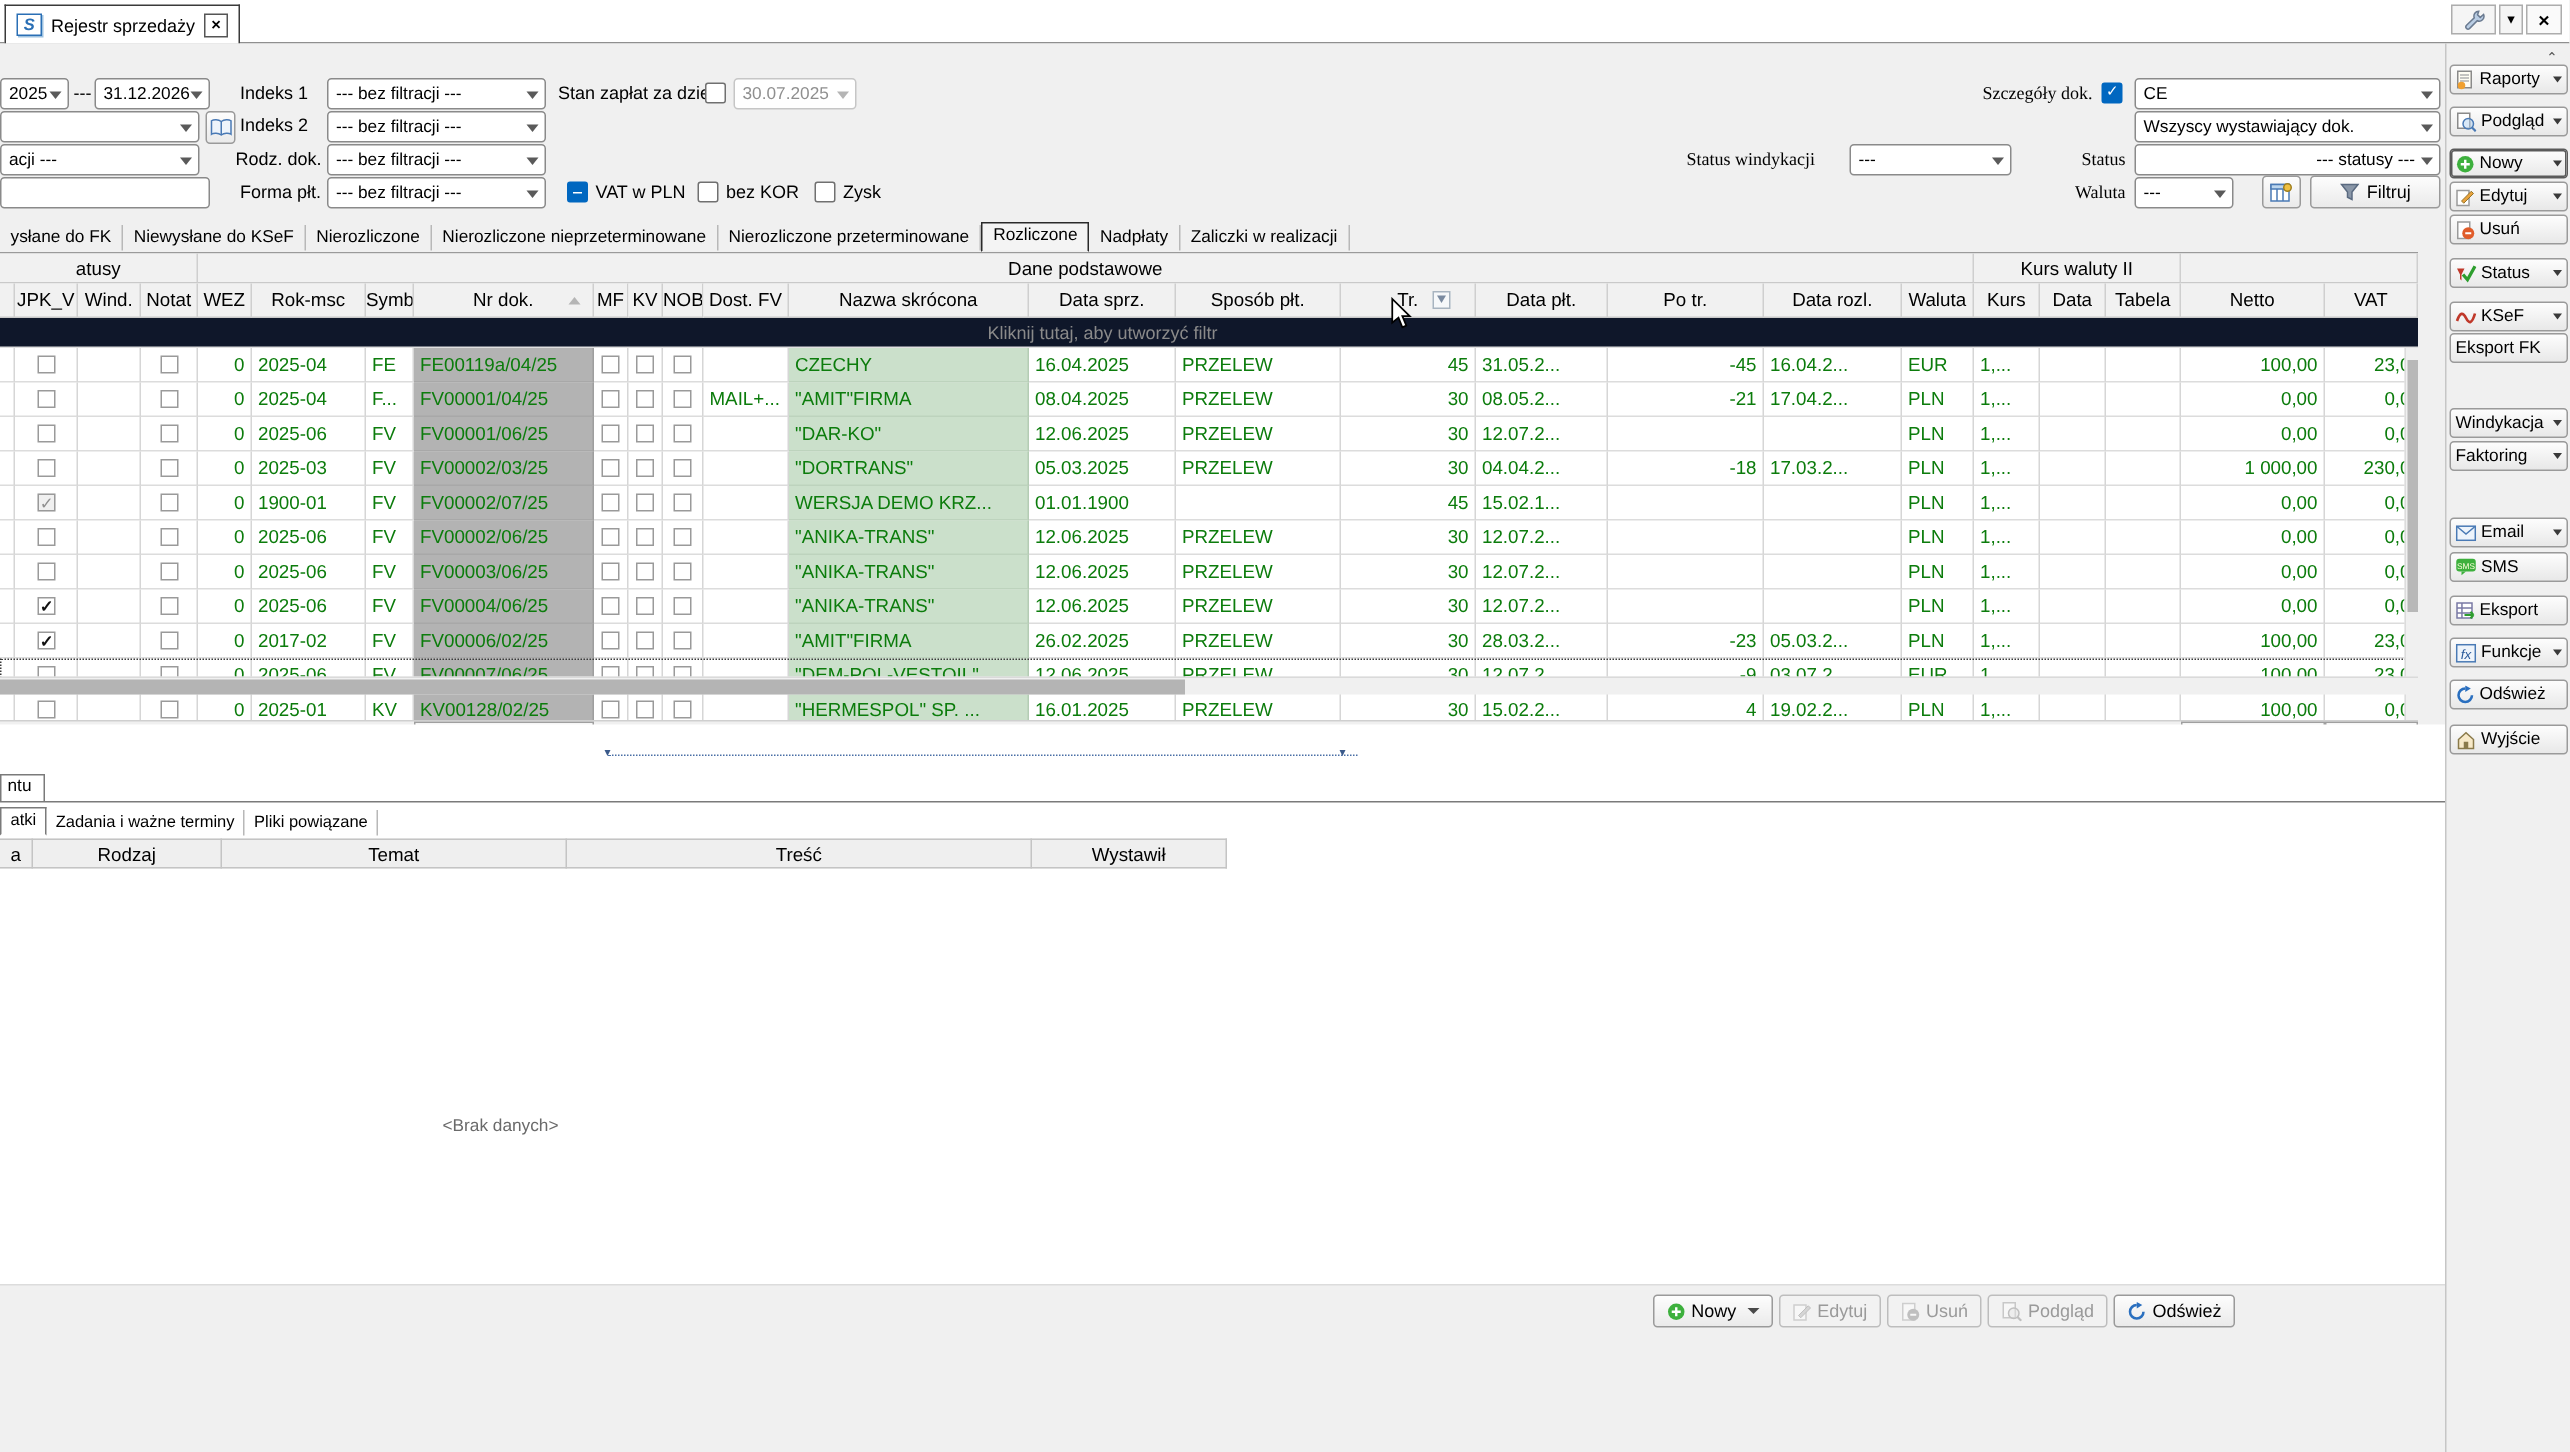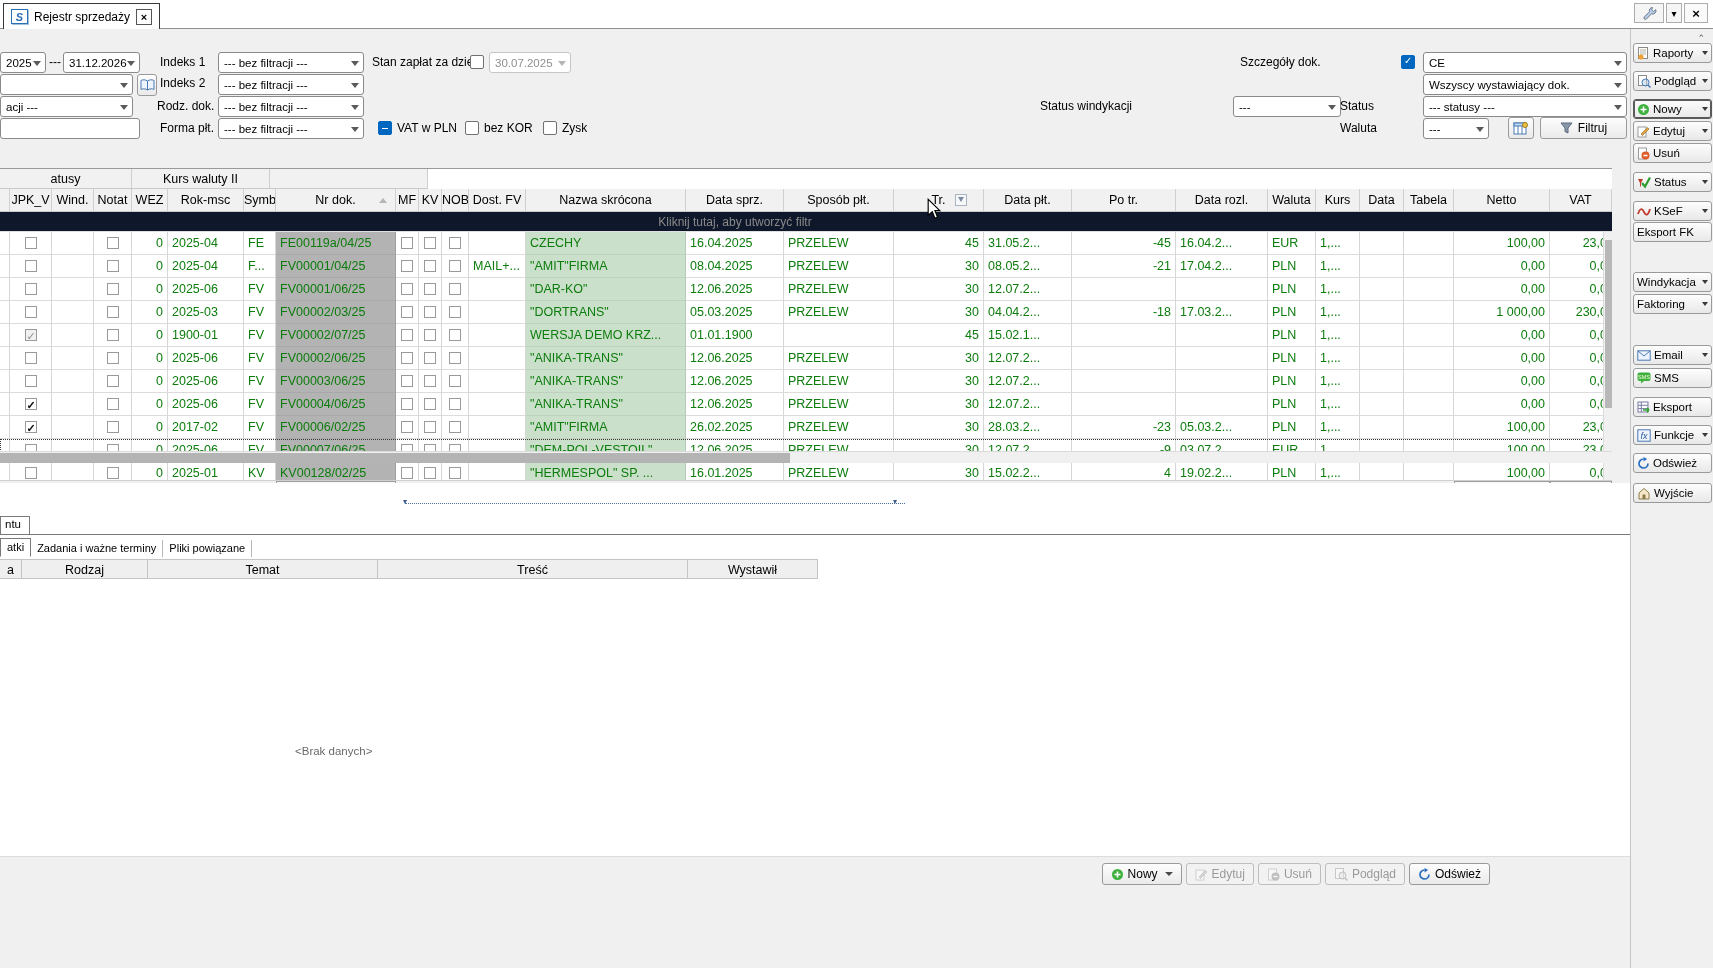--- a/index.html
+++ b/index.html
@@ -19,21 +19,21 @@
   .win-btn.wrench { width:30px; }
   .win-btn.arrow { width:16px; }
   .win-btn.close { width:24px; font-size:13px; font-weight:bold; background:#fafafa; }
 
   
   .content { position:absolute; left:0; top:29px; width:1630px; height:939px; background:#f0f0f0; }
 
   
   .filters { position:absolute; top:0; left:0; width:1630px; height:116px; }
   .flabel { position:absolute; height:20px; line-height:20px; font-size:12px; white-space:nowrap; }
-  .r { text-align:left; }
+  .r { text-align:right;font-family:Liberation Serif, serif; }
   .dd { position:absolute; height:21px; background:#fff; border:1px solid #8a8a8a; border-radius:3px; display:flex; align-items:center; padding:0 16px 0 5px; font-size:11.5px; white-space:nowrap; overflow:hidden; }
   .dd .chev { position:absolute; right:4px; top:8px; width:0; height:0; border-left:4px solid transparent; border-right:4px solid transparent; border-top:5px solid #5a5a5a; }
   .dd.disabled { color:#8f8f8f; border-color:#c6c6c6; }
   .dd.disabled .chev { border-top-color:#b5b5b5; }
   .tin { position:absolute; height:21px; background:#fff; border:1px solid #8a8a8a; border-radius:3px; }
   .cb { position:absolute; width:14px; height:14px; border:1px solid #707070; border-radius:2px; background:#fff; }
   .cb.on { background:#0067c0; border-color:#0067c0; }
   .cb.on::after { content:"✓"; color:#fff; font-size:10px; position:absolute; left:2px; top:-1px; }
   .cb.ind { background:#0067c0; border-color:#0067c0; }
   .cb.ind::after { content:""; position:absolute; left:3px; top:5.5px; width:6px; height:1.8px; background:#fff; }
@@ -188,21 +188,21 @@
       <div class="dd" style="left:218px;top:67px;width:146px;">
           <span>--- bez filtracji ---</span>
           <span class="chev"></span>
         </div>
       <div class="flabel r" style="left:1040px;top:67px;width:170px;">Status windykacji</div>
       <div class="dd" style="left:1233px;top:67px;width:108px;">
           <span>---</span>
           <span class="chev"></span>
         </div>
       <div class="flabel r" style="left:1340px;top:67px;width:77px;">Status</div>
-      <div class="dd" style="left:1423px;top:67px;width:204px;">
+      <div class="dd" style="left:1423px;top:67px;width:204px;justify-content:flex-end;">
           <span>--- statusy ---</span>
           <span class="chev"></span>
         </div>
 
       <div class="tin" style="left:0;top:89px;width:140px;"></div>
       <div class="flabel" style="left:160px;top:89px;">Forma płt.</div>
       <div class="dd" style="left:218px;top:89px;width:146px;">
           <span>--- bez filtracji ---</span>
           <span class="chev"></span>
         </div>
@@ -231,24 +231,35 @@
       <div class="btn iconbtn" style="left:1540px;top:88px;width:87px;">
         <span class="ic">
             <svg width="13" height="12">
               <path d="M1 1 L12 1 L8 6 L8 11 L5 9.5 L5 6 Z" fill="#8a97a8" stroke="#5a6a80"></path>
             </svg>
           </span>
         <span>Filtruj</span>
       </div>
     </div>
 
+    <div class="view-tabs">
+        <div class="vtab">ysłane do FK</div>
+        <div class="vtab">Niewysłane do KSeF</div>
+        <div class="vtab">Nierozliczone</div>
+        <div class="vtab">Nierozliczone nieprzeterminowane</div>
+        <div class="vtab">Nierozliczone przeterminowane</div>
+        <div class="vtab sel">Rozliczone</div>
+        <div class="vtab">Nadpłaty</div>
+        <div class="vtab">Zaliczki w realizacji</div>
+      </div>
 
     <div class="grid">
       <div class="ggroup grow">
           <div class="gc" style="width: 132px;">atusy</div>
+          <div class="gc" style="width: 1184px;">Dane podstawowe</div>
           <div class="gc" style="width: 138px;">Kurs waluty II</div>
           <div class="gc" style="width: 158px;"></div>
         </div>
       <div class="ghead grow">
           <div class="gc" style="width: 10px;"></div>
           <div class="gc" style="width: 42px;">JPK_V</div>
           <div class="gc" style="width: 42px;">Wind.</div>
           <div class="gc" style="width: 38px;">Notat</div>
           <div class="gc" style="width: 36px;">WEZ</div>
           <div class="gc" style="width: 76px;">Rok-msc</div>

